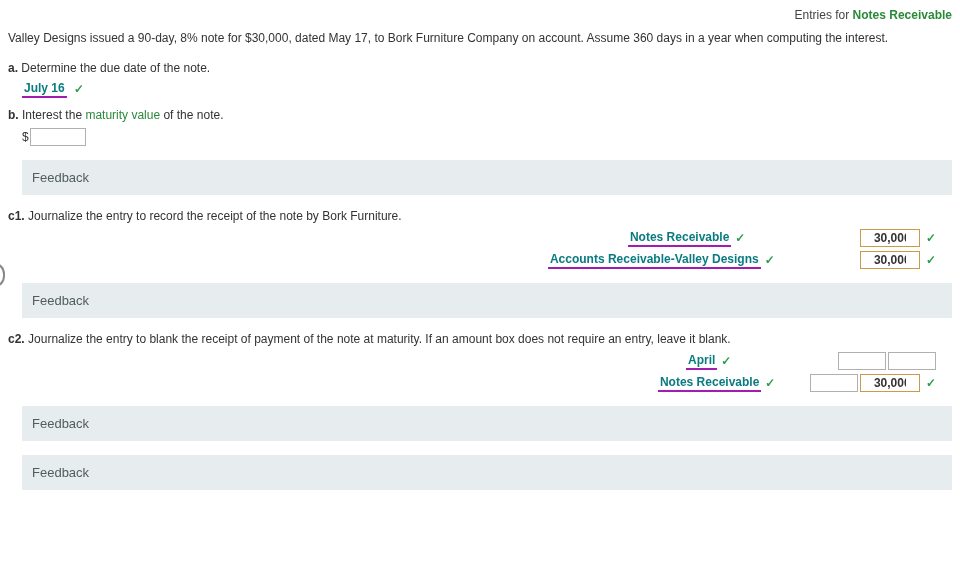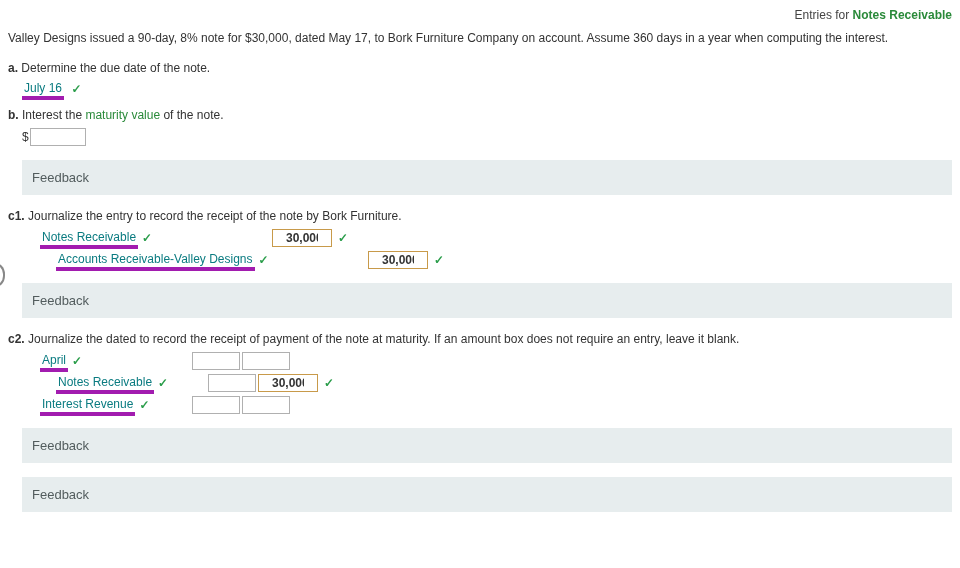--- a/index.html
+++ b/index.html
@@ -14,23 +14,23 @@
     margin-bottom: 8px;
     text-align: right;
   }
   .title .t1 { color: #444; }
   .title .t2 { color: #2a8a3a; font-weight: bold; }
   .prob { margin-bottom: 14px; line-height: 1.4;}
   .sect { margin-bottom: 6px; }
   .bold { font-weight: bold; }
   .teal-link {
     color: #0a7b80;
-    font-weight: normal;
+    font-weight: bold;
     text-decoration: none;
-    border-bottom: 4px solid #a21caf;
+    border-bottom: 2px solid #a21caf;
     padding: 0 2px 1px 2px;
   }
   .green-link { color: #2a8a3a; font-weight: normal;}
   .check {
     color: #2a9d4a;
     font-weight: bold;
     margin-left: 4px;
     display: inline-block;
     vertical-align: middle;
   }
@@ -51,21 +51,21 @@
   }
   .feedback-bar {
     background: #e7edee;
     padding: 10px 10px;
     margin: 14px 0 14px 14px;
     font-size: 13px;
     color: #525c5d;
   }
   .indent { margin-left: 14px;}
   .indent2 { margin-left: 28px;}
-  .row { display:flex; align-items:center; gap:2px; margin: 4px 4px;}
+  .row { display:flex; align-items:center; gap:2px; margin: 4px 16px; justify-content: flex-end;}
   .row .label-slot { width: 150px;}
   .row .label-slot-wide { width: 230px;}
   .row .label-slot-indent { width: 230px; padding-left: 16px;}
   input.small { width: 48px;}
   input.med { width: 60px;}
   .partial-circle {
     position: fixed;
     left: -7px;
     top: 262px;
     width: 10px;
@@ -120,35 +120,30 @@
     <div style="width:78px;"></div>
     <input class="box filled med" value="30,000" style="">
       <span class="check">✓</span>
   </div>
 </div>
 
 <div class="feedback-bar">Feedback</div>
 
 <div class="sect">
   <span class="bold">c2.</span>
-  <span>Journalize the dated to record the receipt of payment of the note at maturity. If an amount box does not require an entry, leave it blank.</span>
+  <span>Journalize the entry to blank the receipt of payment of the note at maturity. If an amount box does not require an entry, leave it blank.</span>
 </div>
 <div class="indent2">
   <div class="row">
     <div class="label-slot"><a class="teal-link">April</a><span class="check">✓</span></div>
     <input class="box empty small" value="" style="">
     <input class="box empty small" value="" style="">
   </div>
   <div class="row">
     <div class="label-slot" style="padding-left:16px;"><a class="teal-link">Notes Receivable</a><span class="check">✓</span></div>
     <input class="box empty small" value="" style="">
     <input class="box filled med" value="30,000" style="">
       <span class="check">✓</span>
   </div>
-  <div class="row">
-    <div class="label-slot"><a class="teal-link">Interest Revenue</a><span class="check">✓</span></div>
-    <input class="box empty small" value="" style="">
-    <input class="box empty small" value="" style="">
-  </div>
 </div>
 
 <div class="feedback-bar">Feedback</div>
 <div class="feedback-bar">Feedback</div>
 
 </body></html>

